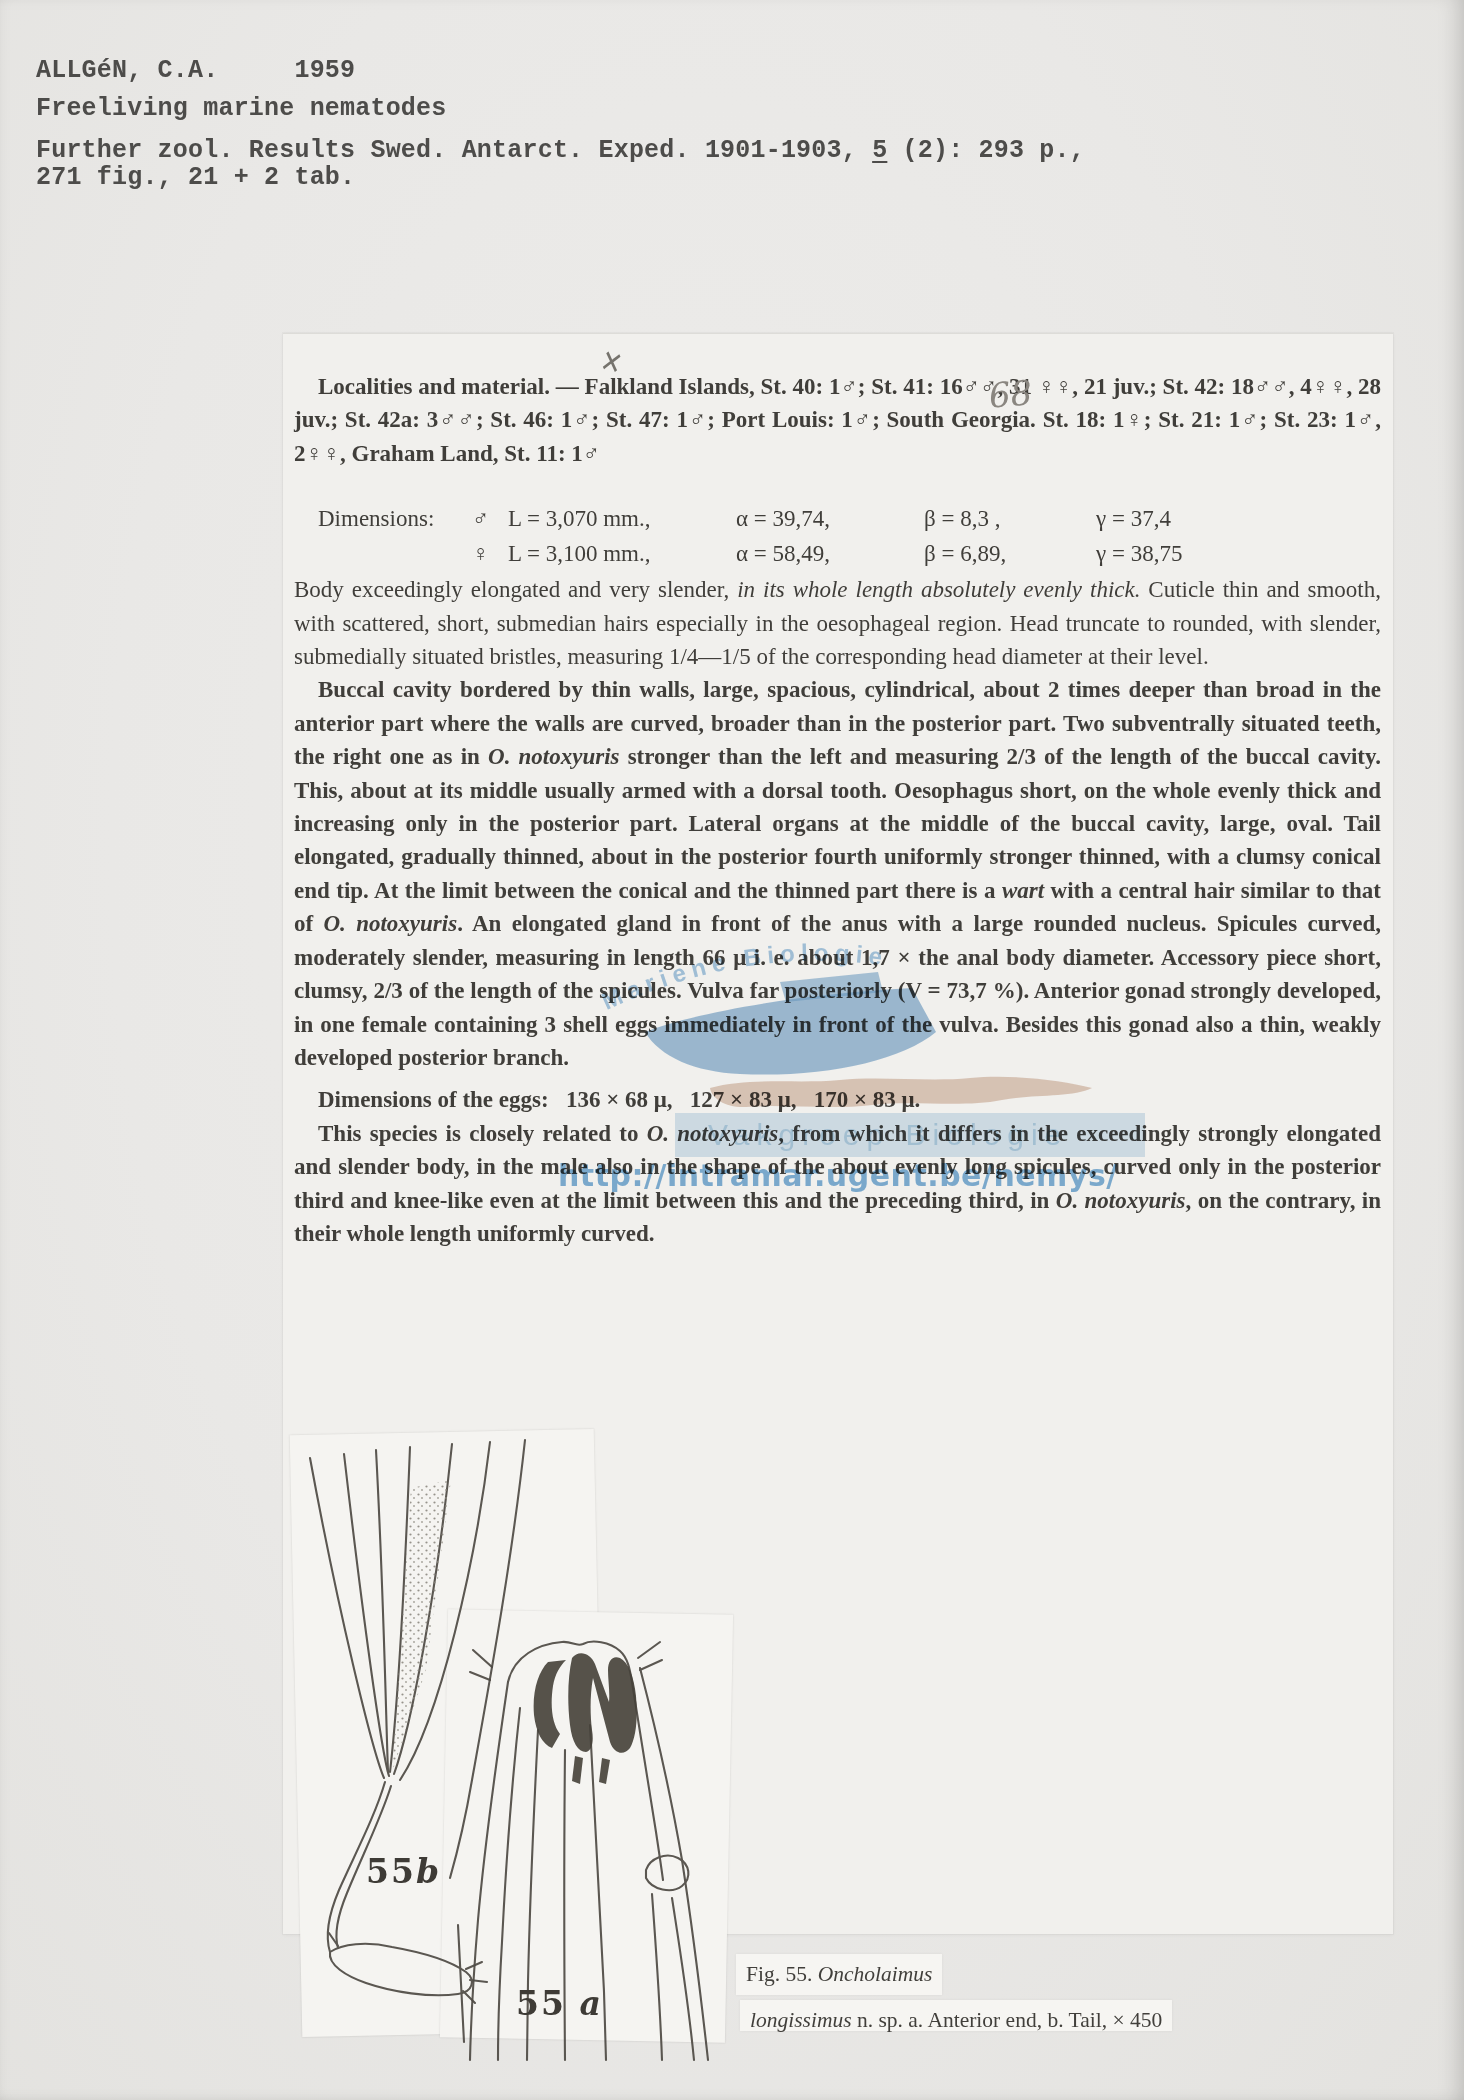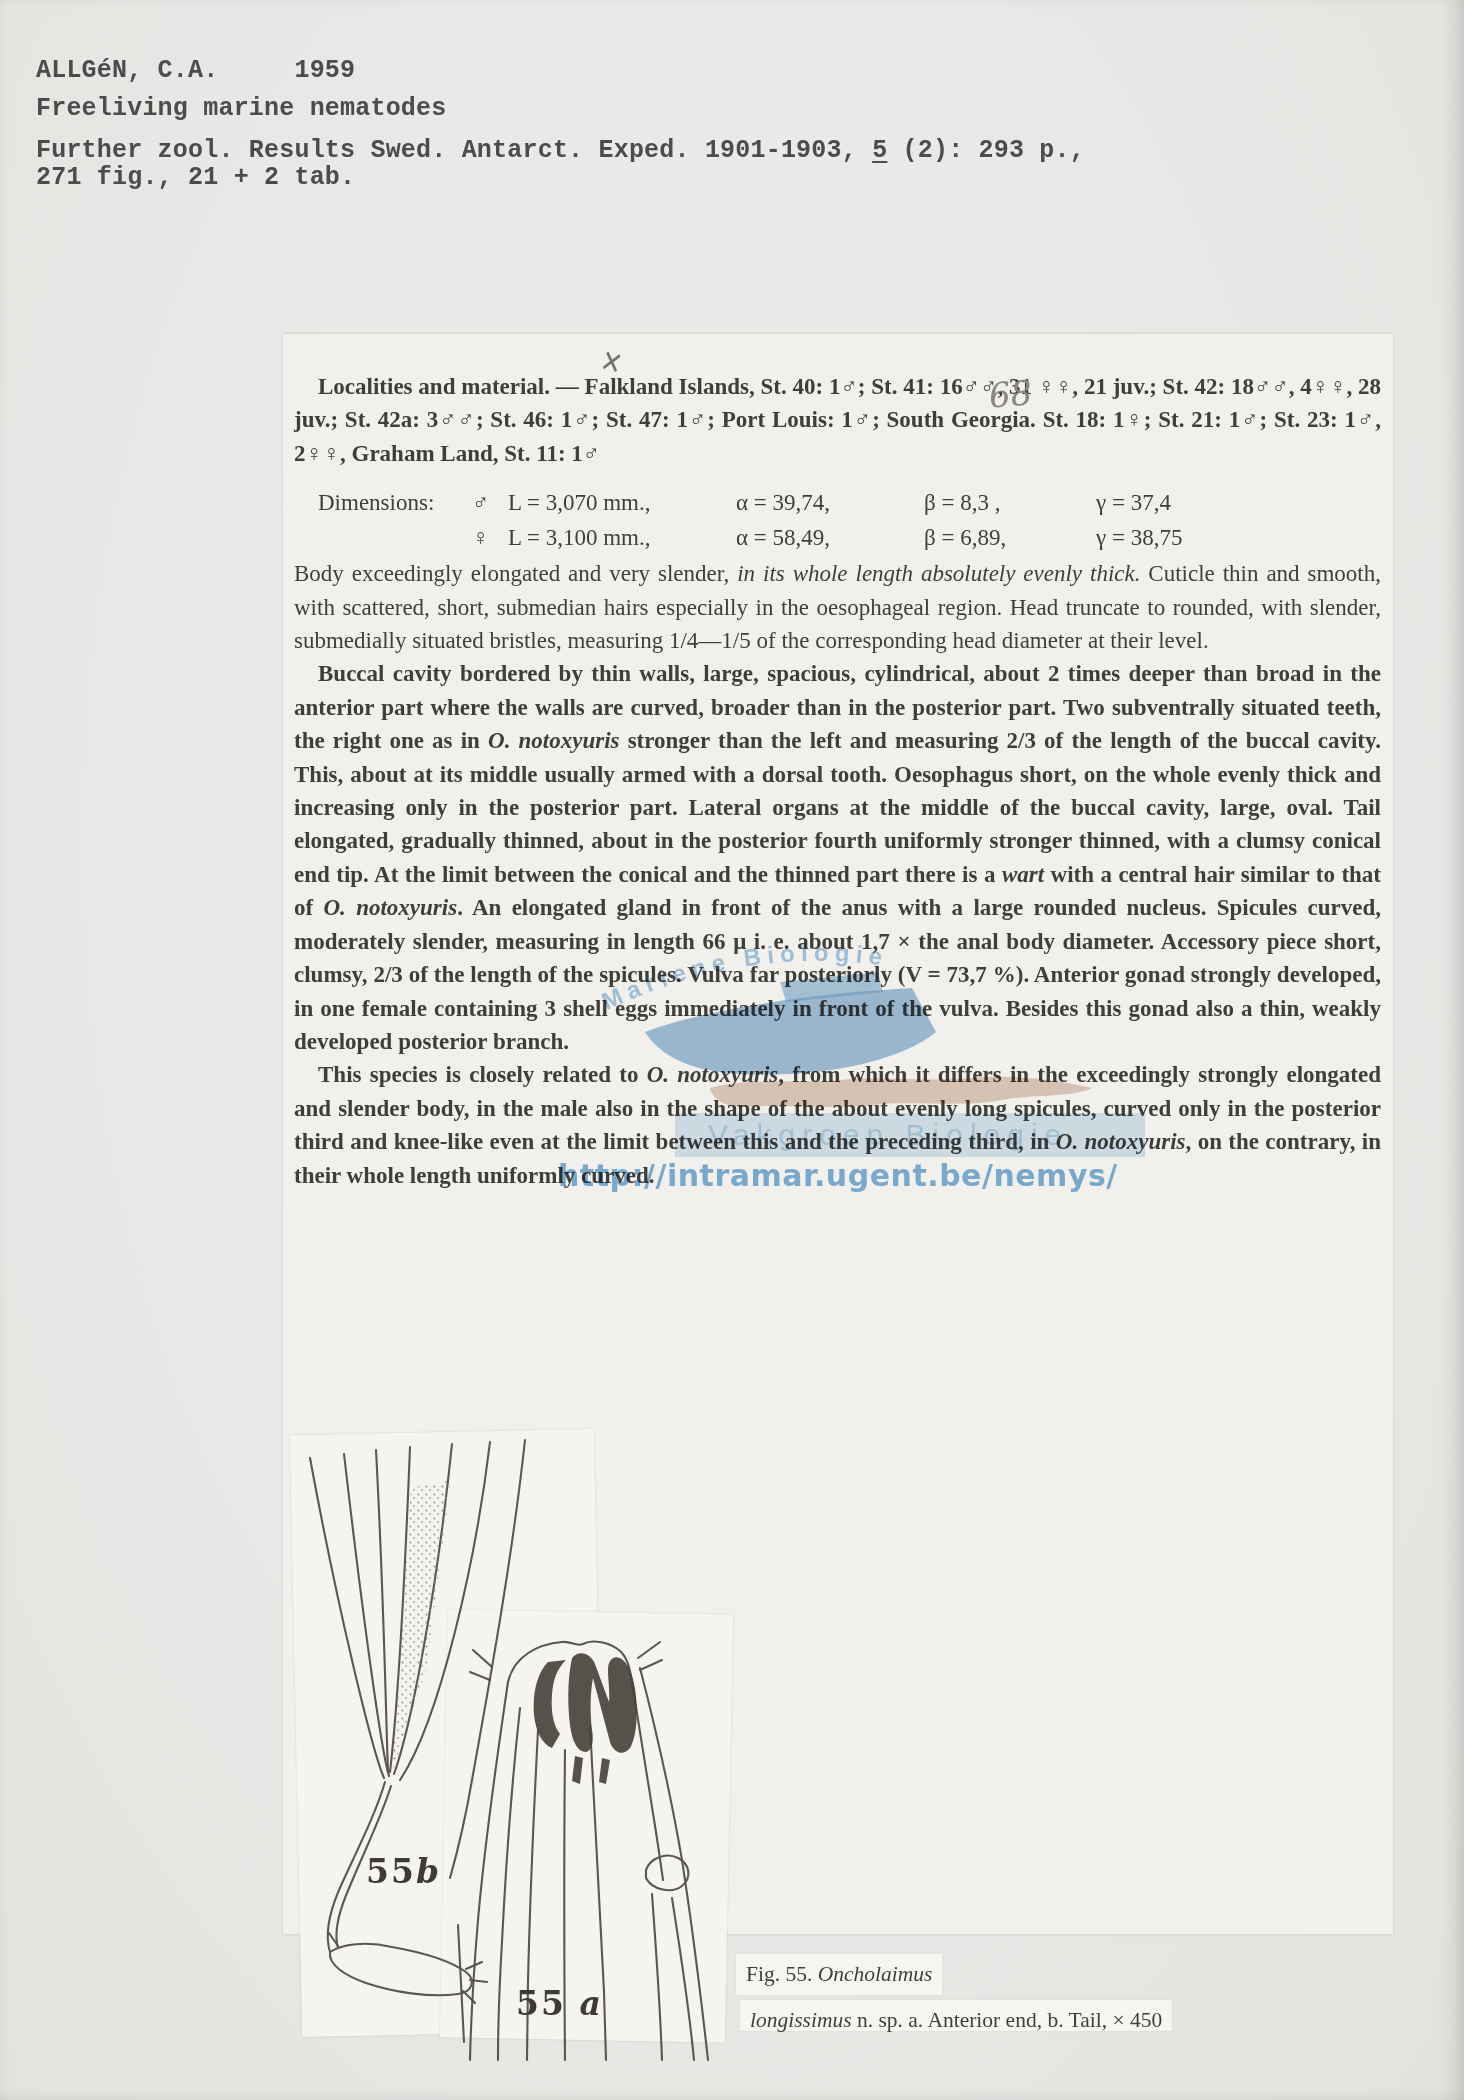--- a/index.html
+++ b/index.html
@@ -47,21 +47,21 @@
   }
   .margin-mark{
     position:absolute;left:318px;top:12px;font-size:25px;color:#76736d;
     transform:rotate(14deg) scaleY(1.25);font-family:"DejaVu Sans",sans-serif;
   }
   .para{margin:0;}
   .para.indent{text-indent:24px;font-weight:bold;}
   .p-localities{margin-top:24px;}
   .p-body1{margin-top:2px;}
   .p-eggs{margin-top:9px;}
-  .dims{margin-top:15px;line-height:35px;white-space:nowrap;}
+  .dims{margin-top:31px;line-height:35px;white-space:nowrap;}
   .dims .row{display:flex;}
   .dims .c-label{width:178px;padding-left:24px;box-sizing:border-box;}
   .dims .c-sex{width:36px;}
   .dims .c-L{width:228px;}
   .dims .c-a{width:188px;}
   .dims .c-b{width:172px;}
   
   .cutout{position:absolute;background:#f5f4f1;box-shadow:0 0 3px rgba(0,0,0,.07),0 0 0 1px rgba(0,0,0,.02);}
   #cutout-b{left:296px;top:1432px;width:304px;height:602px;transform:rotate(-1.2deg);}
   #cutout-a{left:444px;top:1612px;width:285px;height:428px;transform:rotate(1.1deg);}
@@ -112,20 +112,21 @@
         <span class="c-sex">♀</span>
         <span class="c-L">L = 3,100 mm.,</span>
         <span class="c-a">α = 58,49,</span>
         <span class="c-b">β = 6,89,</span>
         <span class="c-g">γ = 38,75</span>
       </div>
     </div>
 
     <p class="para p-body1">Body exceedingly elongated and very slender, <i>in its whole length absolutely evenly thick.</i> Cuticle thin and smooth, with scattered, short, submedian hairs especially in the oesophageal region. Head truncate to rounded, with slender, submedially situated bristles, measuring 1/4—1/5 of the corresponding head diameter at their level.</p>
     <p class="para indent">Buccal cavity bordered by thin walls, large, spacious, cylindrical, about 2 times deeper than broad in the anterior part where the walls are curved, broader than in the posterior part. Two subventrally situated teeth, the right one as in <i>O. notoxyuris</i> stronger than the left and measuring 2/3 of the length of the buccal cavity. This, about at its middle usually armed with a dorsal tooth. Oesophagus short, on the whole evenly thick and increasing only in the posterior part. Lateral organs at the middle of the buccal cavity, large, oval. Tail elongated, gradually thinned, about in the posterior fourth uniformly stronger thinned, with a clumsy conical end tip. At the limit between the conical and the thinned part there is a <i>wart</i> with a central hair similar to that of <i>O. notoxyuris</i>. An elongated gland in front of the anus with a large rounded nucleus. Spicules curved, moderately slender, measuring in length 66 μ i. e. about 1,7 × the anal body diameter. Accessory piece short, clumsy, 2/3 of the length of the spicules. Vulva far posteriorly (V = 73,7 %). Anterior gonad strongly developed, in one female containing 3 shell eggs immediately in front of the vulva. Besides this gonad also a thin, weakly developed posterior branch.</p>
+    <p class="para indent p-eggs">Dimensions of the eggs:  136 × 68 μ,  127 × 83 μ,  170 × 83 μ.</p>
     <p class="para indent">This species is closely related to <i>O. notoxyuris</i>, from which it differs in the exceedingly strongly elongated and slender body, in the male also in the shape of the about evenly long spicules, curved only in the posterior third and knee-like even at the limit between this and the preceding third, in <i>O. notoxyuris</i>, on the contrary, in their whole length uniformly curved.</p>
   </div>
 </div>
 
 <div class="cutout" id="cutout-b"></div>
 <div class="cutout" id="cutout-a"></div>
 
 <svg class="fig-svg" width="520" height="660" viewBox="0 0 520 660">
   <defs>
     <pattern id="stip" width="8" height="8" patternUnits="userSpaceOnUse">

